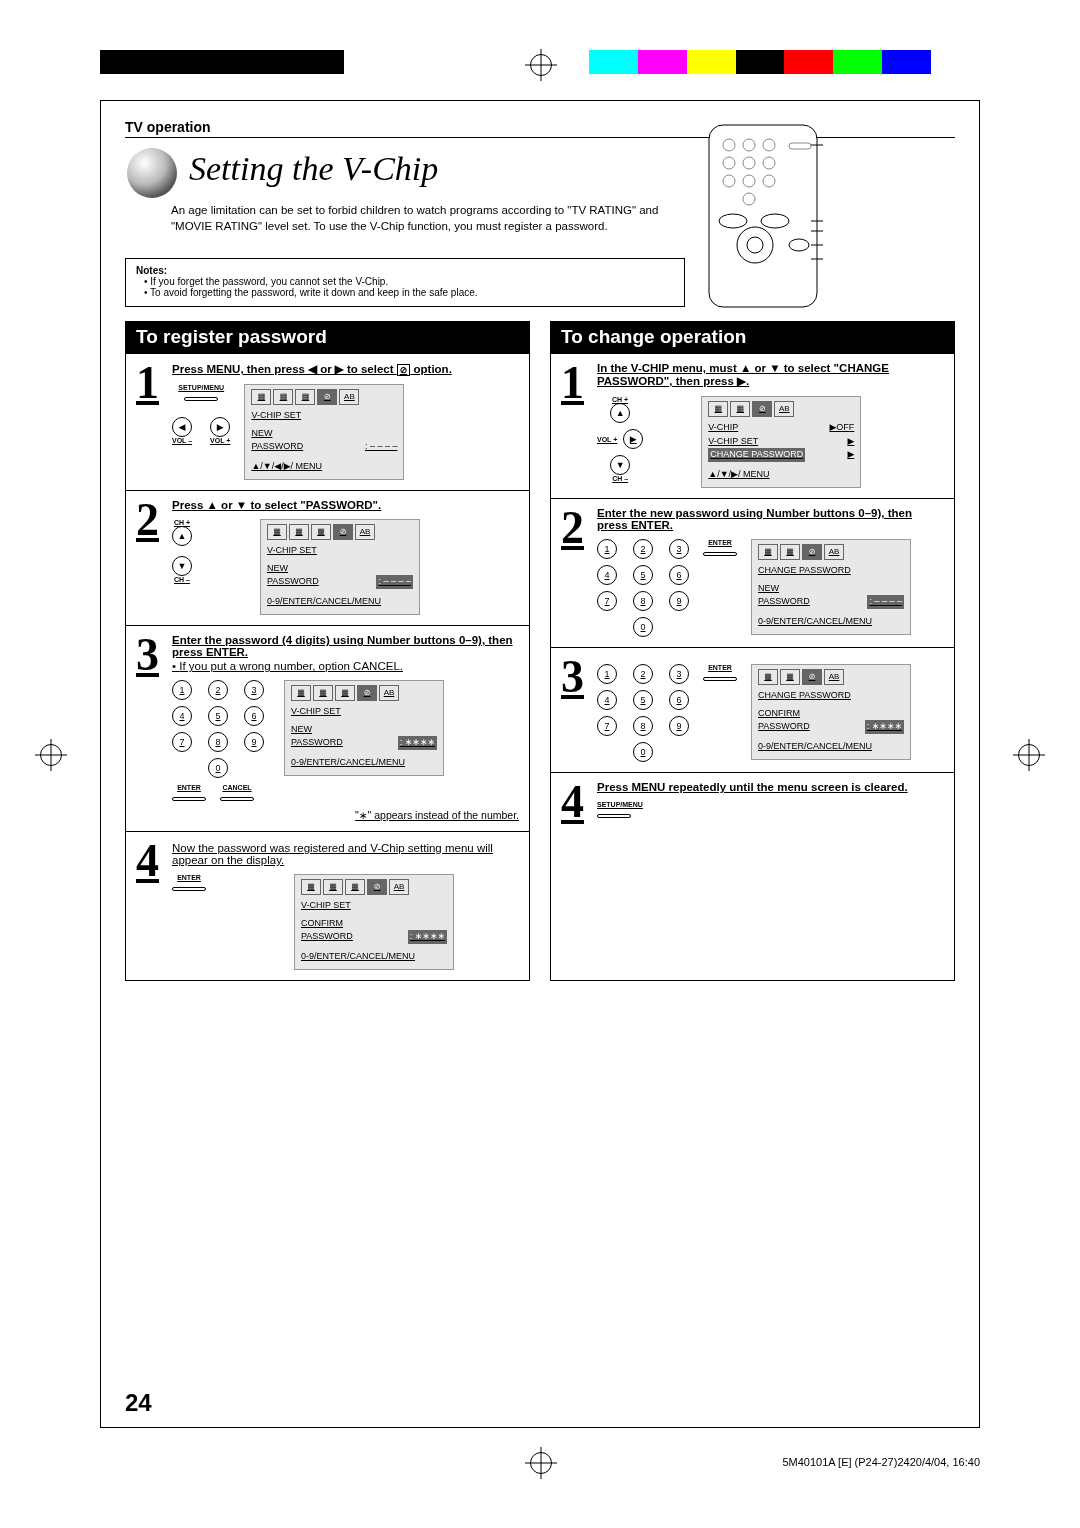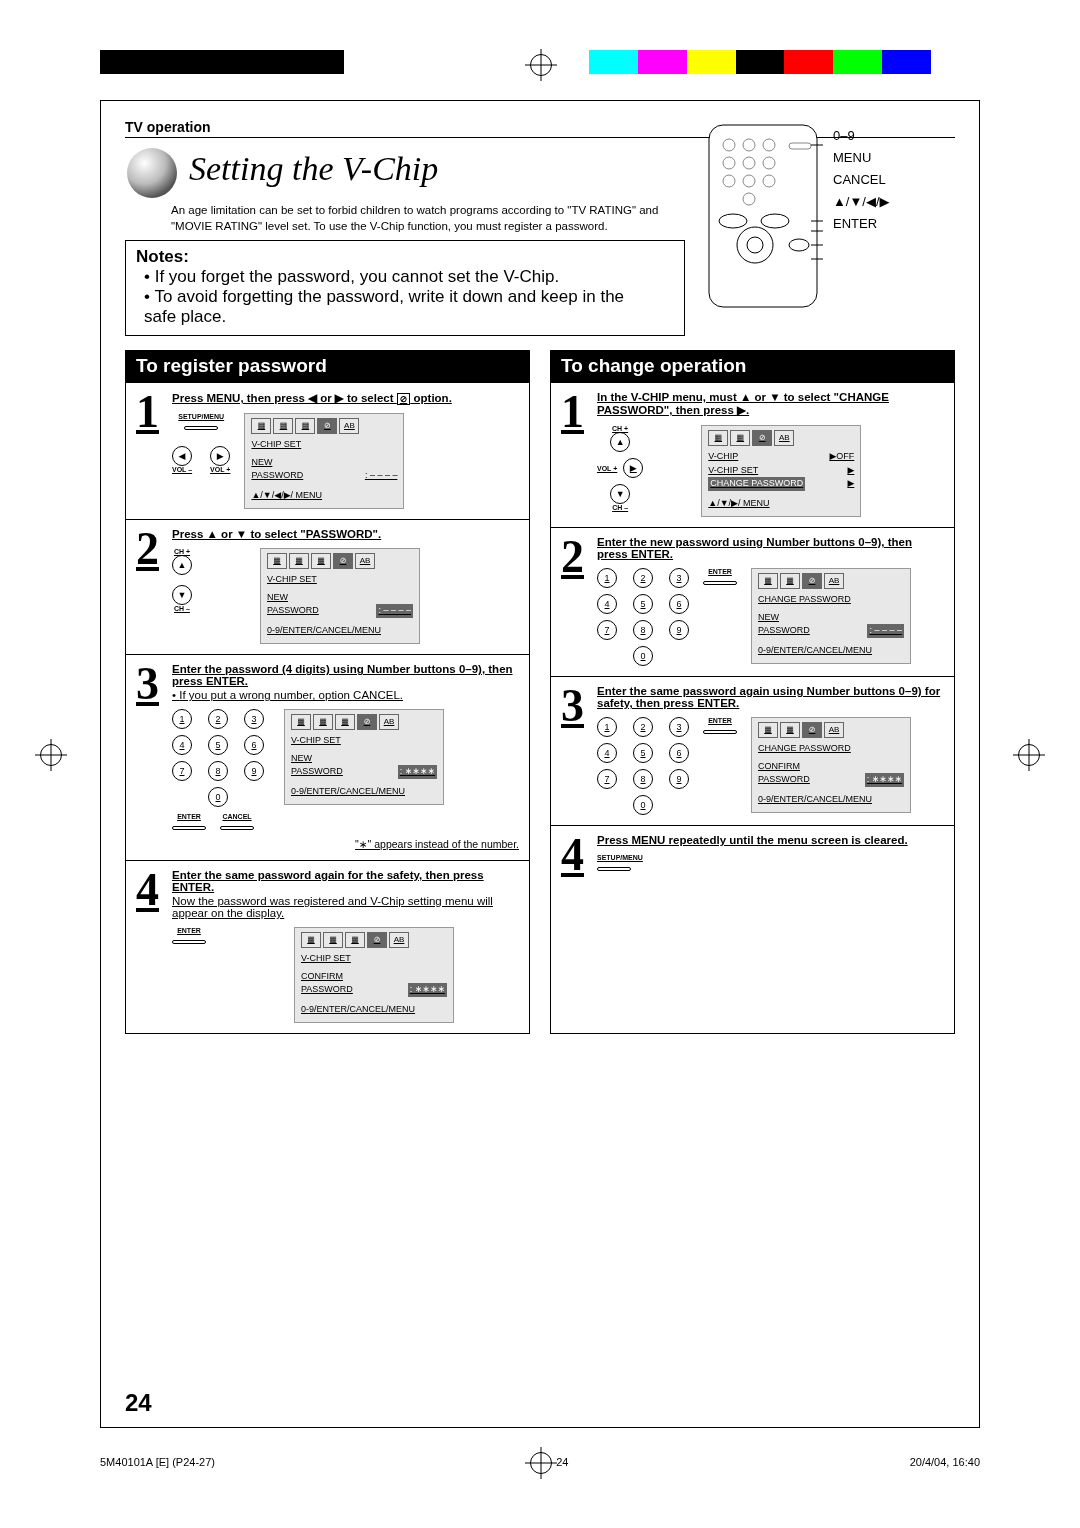--- a/index.html
+++ b/index.html
@@ -12,21 +12,21 @@
   .reg-mark::after { content:''; position:absolute; top:50%; left:-6px; right:-6px; height:1px; background:#000; transform:translateY(-50%);}
   .reg-top { top:54px; left:530px; } .reg-bot { bottom:54px; left:530px; }
   .reg-left { top:744px; left:40px; } .reg-right { top:744px; right:40px; }
   .frame { position:absolute; top:100px; left:100px; right:100px; bottom:100px; border:1px solid #000; padding:18px 24px 14px 24px; }
   .section-label { font-size:14px; font-weight:bold; border-bottom:1px solid #000; padding-bottom:2px; margin-bottom:8px; }
   .title-row { display:flex; align-items:flex-start; gap:10px; margin-top:6px;}
   .sphere { position:relative; height:54px; flex-shrink:0; }
   .sphere svg { height:54px; }
   .title-text { font-family: "Times New Roman", serif; font-style:italic; font-size:34px; font-weight:500; position:relative; top:4px; }
   .intro { font-size:11.5px; line-height:1.4; margin-left:46px; margin-top:2px; max-width:530px;}
-  .notes-box { border:1px solid #000; margin-top:6px; padding:6px 28px 8px 10px; max-width:560px; font-size:17px;}
+  .notes-box { border:1px solid #000; margin-top:24px; padding:6px 28px 8px 10px; max-width:560px; font-size:10px;}
   .notes-box .nh { font-weight:bold; }
   .notes-box ul { list-style:none; padding-left:8px; }
   .notes-box li::before { content:"• "; }
   .remote-box { position:absolute; top:20px; right:26px; width:250px; display:flex; gap:10px; }
   .remote-svg { width:120px; flex-shrink:0; }
   .remote-labels { font-size:13px; line-height:1.7; padding-top:4px;}
   .cols { display:flex; gap:20px; margin-top:14px; }
   .col { flex:1; border:1px solid #000;text-decoration:underline; }
   .col-head { background:#000; color:#fff; font-weight:bold; font-size:19px; padding:4px 10px 6px 10px; }
   .step-sep { border-top:1px solid #000; }
@@ -40,21 +40,21 @@
   .osd .tabs span { width:20px; height:16px; border:1px solid #666; display:inline-block; text-align:center; font-size:8px; line-height:14px; }
   .osd .tabs .sel { background:#666; color:#fff; }
   .osd .row { display:flex; justify-content:space-between; }
   .osd .hl { background:#666; color:#fff; padding:0 2px; }
   .btn-oval { display:inline-block; border:1px solid #000; border-radius:10px; padding:1px 8px; font-size:8px; text-align:center; min-width:34px; }
   .btn-round { display:inline-flex; border:1px solid #000; border-radius:50%; width:20px; height:20px; font-size:9px; align-items:center; justify-content:center; }
   .btn-lbl { font-size:7px; font-weight:bold; text-align:center; }
   .keypad { display:grid; grid-template-columns:repeat(3,26px); gap:6px 10px; }
   .small-note { font-size:10.5px; margin-top:6px; text-align:right;}
   .pagenum { font-size:24px; font-weight:bold; position:absolute; bottom:10px; left:24px; }
-  .footer { position:absolute; bottom:60px; left:100px; right:100px; display:flex; justify-content:space-between; font-size:11px; }
+  .footer { position:absolute; bottom:60px; left:100px; right:100px; display:flex; justify-content:flex-end; font-size:11px; }
 </style>
 </head>
 <body>
 
 <div class="page">
 
   <div class="color-bar">
     <div style="background:#000"></div>
       <div style="background:#000"></div>
       <div style="background:#000"></div>
@@ -125,27 +125,20 @@
           <ellipse cx="72" cy="100" rx="14" ry="7" fill="none" stroke="#000"></ellipse>
         <circle cx="52" cy="124" r="18" fill="none" stroke="#000"></circle>
           <circle cx="52" cy="124" r="8" fill="none" stroke="#000"></circle>
         <ellipse cx="96" cy="124" rx="10" ry="6" fill="none" stroke="#000"></ellipse>
         <line x1="108" y1="24" x2="120" y2="24" stroke="#000"></line>
         <line x1="108" y1="100" x2="120" y2="100" stroke="#000"></line>
         <line x1="108" y1="110" x2="120" y2="110" stroke="#000"></line>
         <line x1="108" y1="124" x2="120" y2="124" stroke="#000"></line>
         <line x1="108" y1="138" x2="120" y2="138" stroke="#000"></line>
       </svg>
-      <div class="remote-labels">
-        <div>0–9</div>
-        <div>MENU</div>
-        <div>CANCEL</div>
-        <div>▲/▼/◀/▶</div>
-        <div>ENTER</div>
-      </div>
     </div>
 
     <div class="cols">
 
       <div class="col">
         <div class="col-head">To register password</div>
 
         <div class="step">
           <div class="step-num">1</div>
           <div class="step-body">
@@ -271,21 +264,20 @@
               </div>
             </div>
             <div class="small-note">"∗" appears instead of the number.</div>
           </div>
         </div>
         <div class="step-sep"></div>
 
         <div class="step">
           <div class="step-num">4</div>
           <div class="step-body">
-            <div class="bold">Enter the same password again for the safety, then press ENTER.</div>
             <div style="margin-top:2px">Now the password was registered and V-Chip setting menu will appear on the display.</div>
             <div class="step-graphics">
               <div style="text-align:center">
                 <div class="btn-lbl">ENTER</div>
                 <div class="btn-oval"></div>
               </div>
               <div style="width:60px"></div>
               <div class="osd">
                 <div class="tabs">
                     <span>▦</span>
@@ -402,21 +394,20 @@
                 <div>0-9/ENTER/CANCEL/MENU</div>
               </div>
             </div>
           </div>
         </div>
         <div class="step-sep"></div>
 
         <div class="step">
           <div class="step-num">3</div>
           <div class="step-body">
-            <div class="bold">Enter the same password again using Number buttons 0–9) for safety, then press ENTER.</div>
             <div class="step-graphics">
               <div>
                 <div style="display:flex;gap:8px;align-items:flex-start">
                   <div class="keypad">
                     <span class="btn-round">1</span>
                     <span class="btn-round">2</span>
                     <span class="btn-round">3</span>
                     <span class="btn-round">4</span>
                     <span class="btn-round">5</span>
                     <span class="btn-round">6</span>

